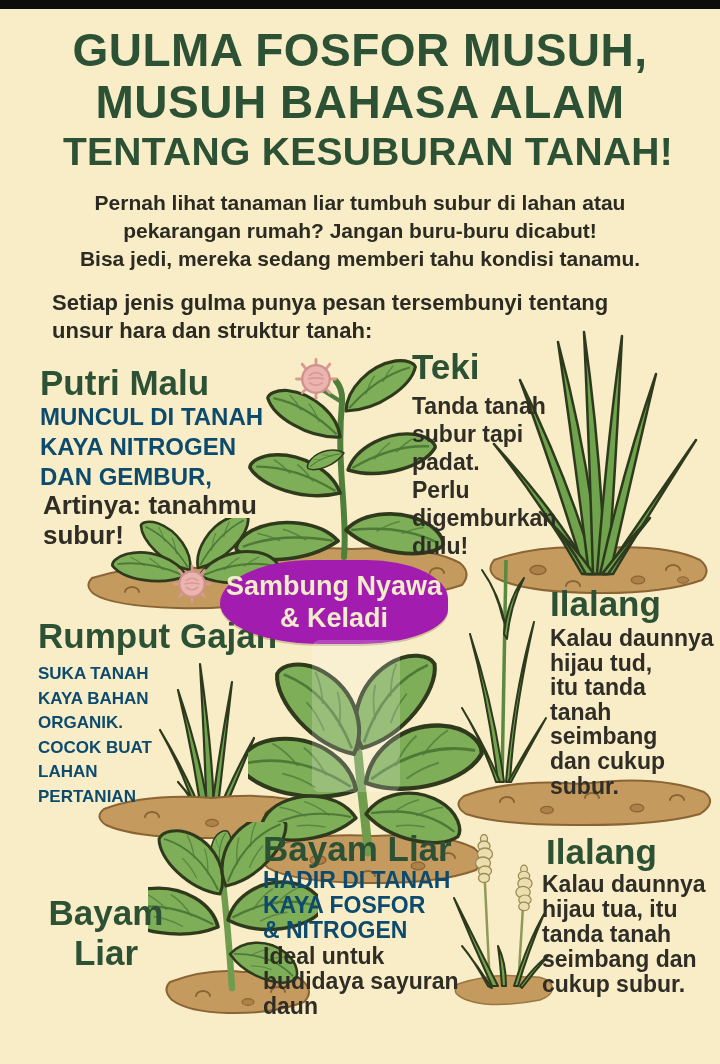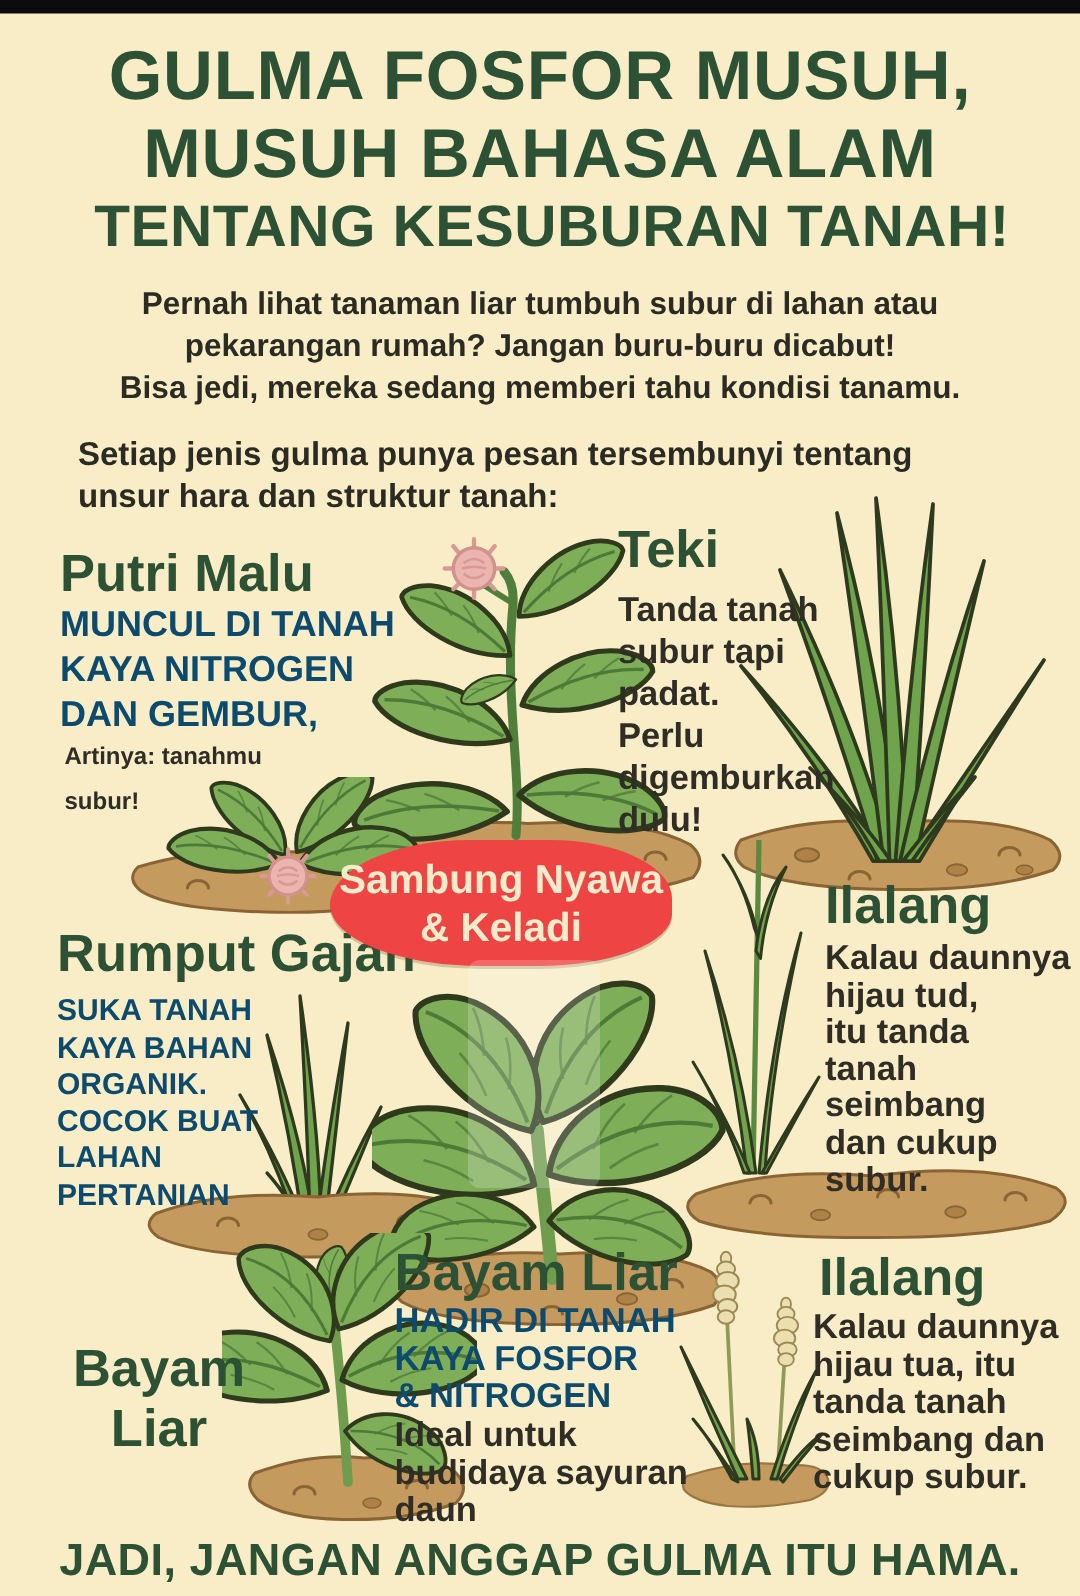--- a/index.html
+++ b/index.html
@@ -15,21 +15,21 @@
   .title .t1,.title .t2{display:block;font-size:46px;line-height:52px;letter-spacing:.5px;}
   .title .t3{display:block;font-size:39px;line-height:48px;letter-spacing:.3px;padding-left:16px;}
   .intro{left:40px;top:189px;width:640px;text-align:center;
     font-size:21px;font-weight:bold;line-height:28px;color:#2b2a23;z-index:5;}
   .lead{left:40px;top:289px;width:600px;text-align:left;
     font-size:22px;font-weight:bold;line-height:28px;color:#2b2a23;z-index:5;margin-left:12px;}
   .h-green{color:#2d5134;font-weight:bold;font-size:35px;line-height:38px;z-index:5;text-align:right;}
   .caps{color:#0c4a6e;font-weight:bold;z-index:5;}
   .body-txt{color:#2f2d26;font-weight:bold;z-index:5;}
   .badge{
-    left:220px;top:560px;width:228px;height:84px;background:#ef4444;
+    left:220px;top:560px;width:228px;height:84px;background:#a21caf;
     border-radius:46% 40% 44% 50% / 58% 52% 46% 54%;
     display:flex;align-items:center;justify-content:center;text-align:center;
     color:#f2ecca;font-weight:bold;font-size:27px;line-height:32px;z-index:6;
     box-shadow:0 2px 0 rgba(90,70,30,.25);
   }
   .footer{left:0;top:1024px;width:720px;text-align:center;color:#2d5134;
     font-weight:bold;font-size:30px;letter-spacing:.3px;z-index:5;}
   .ill{z-index:2;}
   .watermark{left:312px;top:640px;width:88px;height:152px;
     background:rgba(255,255,255,.20);border-radius:8px;z-index:7;}
@@ -78,21 +78,21 @@
   <div class="abs intro pre">Pernah lihat tanaman liar tumbuh subur di lahan atau
 pekarangan rumah? Jangan buru-buru dicabut!
 Bisa jedi, mereka sedang memberi tahu kondisi tanamu.</div>
   <div class="abs lead pre">Setiap jenis gulma punya pesan tersembunyi tentang
 unsur hara dan struktur tanah:</div>
 
   <div class="abs h-green" style="left:40px;top:364px;">Putri Malu</div>
   <div class="abs caps pre" style="left:40px;top:402px;font-size:24px;line-height:30px;">MUNCUL DI TANAH
 KAYA NITROGEN
 DAN GEMBUR,</div>
-  <div class="abs body-txt pre" style="left:43px;top:490px;font-size:16px;line-height:30px;">Artinya: tanahmu
+  <div class="abs body-txt pre" style="left:43px;top:490px;font-size:26px;line-height:30px;">Artinya: tanahmu
 subur!</div>
 
   <svg class="abs ill" style="left:222px;top:345px;" width="255" height="265" viewBox="0 0 255 265">
     <path d="M22 218 Q70 200 130 204 Q205 200 238 218 Q250 228 240 240 Q200 254 125 253 Q45 252 22 238 Q10 228 22 218 Z" fill="#c49a5f" stroke="#8a6434" stroke-width="2"></path>
     <use href="#pebble" transform="translate(70,228)"></use>
     <use href="#pebble" transform="translate(105,244) scale(.8)"></use>
     <use href="#arcstone" transform="translate(150,228)"></use>
     <use href="#pebble" transform="translate(192,240) scale(.9)"></use>
     <use href="#arcstone" transform="translate(215,226)"></use>
     <path d="M122 212 C126 170 114 120 120 58 Q121 44 114 36" stroke="#4f7f3a" stroke-width="6" fill="none" stroke-linecap="round"></path>
@@ -143,21 +143,21 @@
     <use href="#arcstone" transform="translate(95,262)"></use>
     <use href="#pebble" transform="translate(160,258) scale(.85)"></use>
     <use href="#arcstone" transform="translate(195,246)"></use>
     <use href="#pebble" transform="translate(205,258) scale(.7)"></use>
   </svg>
 
   <div class="abs badge pre">Sambung Nyawa
 &amp; Keladi</div>
 
   <div class="abs h-green" style="left:38px;top:617px;">Rumput Gajah</div>
-  <div class="abs caps pre" style="left:38px;top:662px;font-size:20px;line-height:24.6px;">SUKA TANAH
+  <div class="abs caps pre" style="left:38px;top:662px;font-size:17px;line-height:24.6px;">SUKA TANAH
 KAYA BAHAN
 ORGANIK.
 COCOK BUAT
 LAHAN
 PERTANIAN</div>
 
   <svg class="abs ill" style="left:148px;top:652px;" width="120" height="185" viewBox="0 0 120 185">
     <g fill="#6fa34c" stroke="#2e3a1d" stroke-width="2.2" stroke-linejoin="round">
       <path d="M52 172 Q36 120 12 78 Q42 128 58 172 Z"></path>
       <path d="M55 172 Q46 105 30 38 Q56 115 62 172 Z"></path>
@@ -278,15 +278,14 @@
     </g>
   </svg>
 
   <div class="abs h-green" style="left:546px;top:833px;">Ilalang</div>
   <div class="abs body-txt pre" style="left:542px;top:872px;font-size:23px;line-height:25px;">Kalau daunnya
 hijau tua, itu
 tanda tanah
 seimbang dan
 cukup subur.</div>
 
-  <div class="abs footer">JADI, JANGAN ANGGAP GULMA ITU HAMA.</div>
 
 </div>
 
 </body></html>

